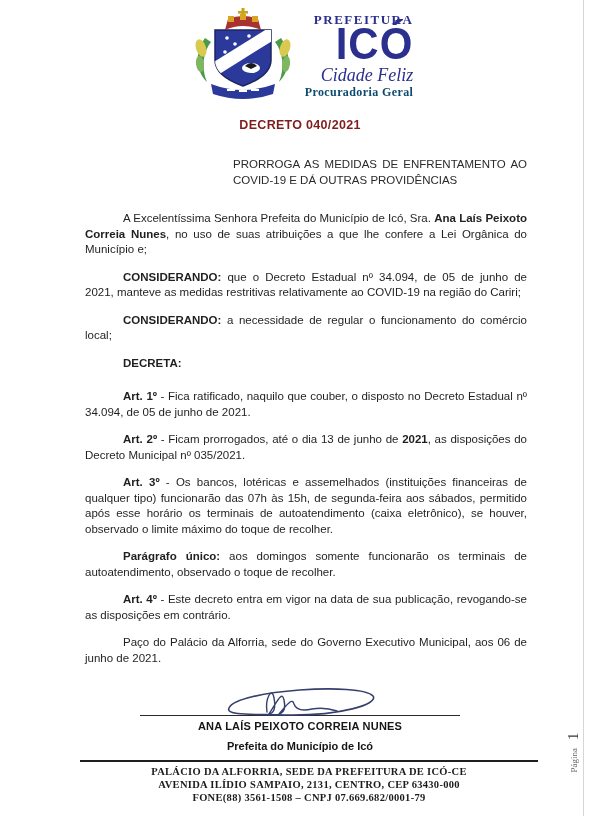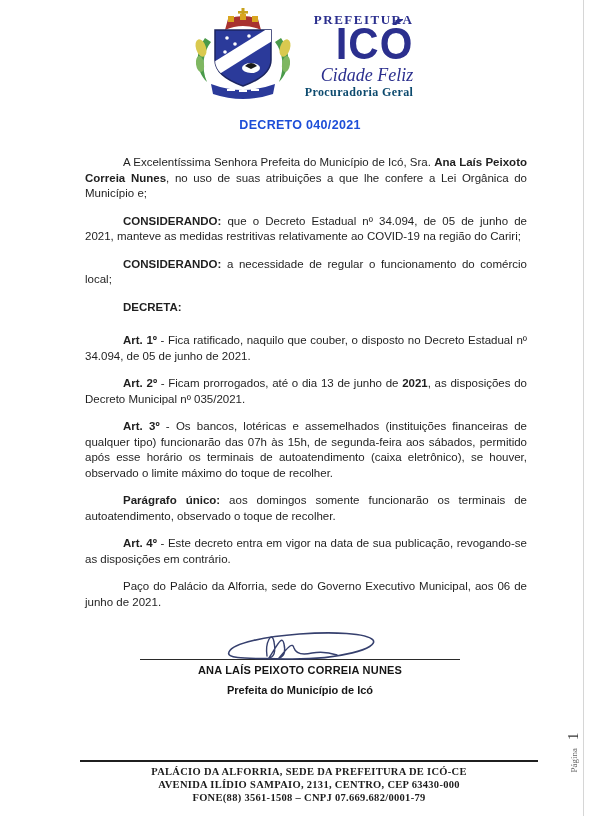--- a/index.html
+++ b/index.html
@@ -43,21 +43,21 @@
   }
   .brand-dept{
     font-family:"Liberation Serif", serif;
     font-weight:bold;color:#0c4a6e;font-size:12px;margin-top:2px;letter-spacing:0.4px;
   }
 
   
   .doc-title{
     margin-top:16px;
     text-align:center;font-weight:bold;font-size:12.5px;letter-spacing:0.3px;
-    color:#1d4ed8;
+    color:#7f1d1d;
   }
   .subject{
     margin:24px 73px 0 233px;
     font-size:11.5px;line-height:16px;text-align:justify;
     color:#2a2a2a;
   }
 
   
   .doc-body{
     margin:23px 73px 0 85px;
@@ -146,20 +146,21 @@
     <div class="brand">
       <span class="brand-prefeitura">PREFEITURA</span>
       <span class="brand-city">ICÓ</span>
       <span class="brand-slogan">Cidade Feliz</span>
       <span class="brand-dept">Procuradoria Geral</span>
     </div>
   </div>
 
   <div class="doc-title">DECRETO 040/2021</div>
 
+  <div class="subject">PRORROGA AS MEDIDAS DE ENFRENTAMENTO AO COVID-19 E DÁ OUTRAS PROVIDÊNCIAS</div>
 
   <main class="doc-body">
     <p><span>A Excelentíssima Senhora Prefeita do Município de Icó, Sra. </span><b>Ana Laís Peixoto Correia Nunes</b><span>, no uso de suas atribuições a que lhe confere a Lei Orgânica do Município e;</span></p>
     <p><b>CONSIDERANDO: </b><span>que o Decreto Estadual nº 34.094, de 05 de junho de 2021, manteve as medidas restritivas relativamente ao COVID-19 na região do Cariri;</span></p>
     <p><b>CONSIDERANDO: </b><span>a necessidade de regular o funcionamento do comércio local;</span></p>
     <p class="decreta"><b>DECRETA:</b></p>
     <p><b>Art. 1º</b><span> - Fica ratificado, naquilo que couber, o disposto no Decreto Estadual nº 34.094, de 05 de junho de 2021.</span></p>
     <p><b>Art. 2º</b><span> - Ficam prorrogados, até o dia 13 de junho de </span><b>2021</b><span>, as disposições do Decreto Municipal nº 035/2021.</span></p>
     <p><b>Art. 3º</b><span> - Os bancos, lotéricas e assemelhados (instituições financeiras de qualquer tipo) funcionarão das 07h às 15h, de segunda-feira aos sábados, permitido após esse horário os terminais de autoatendimento (caixa eletrônico), se houver, observado o limite máximo do toque de recolher.</span></p>
     <p><b>Parágrafo único:</b><span> aos domingos somente funcionarão os terminais de autoatendimento, observado o toque de recolher.</span></p>

